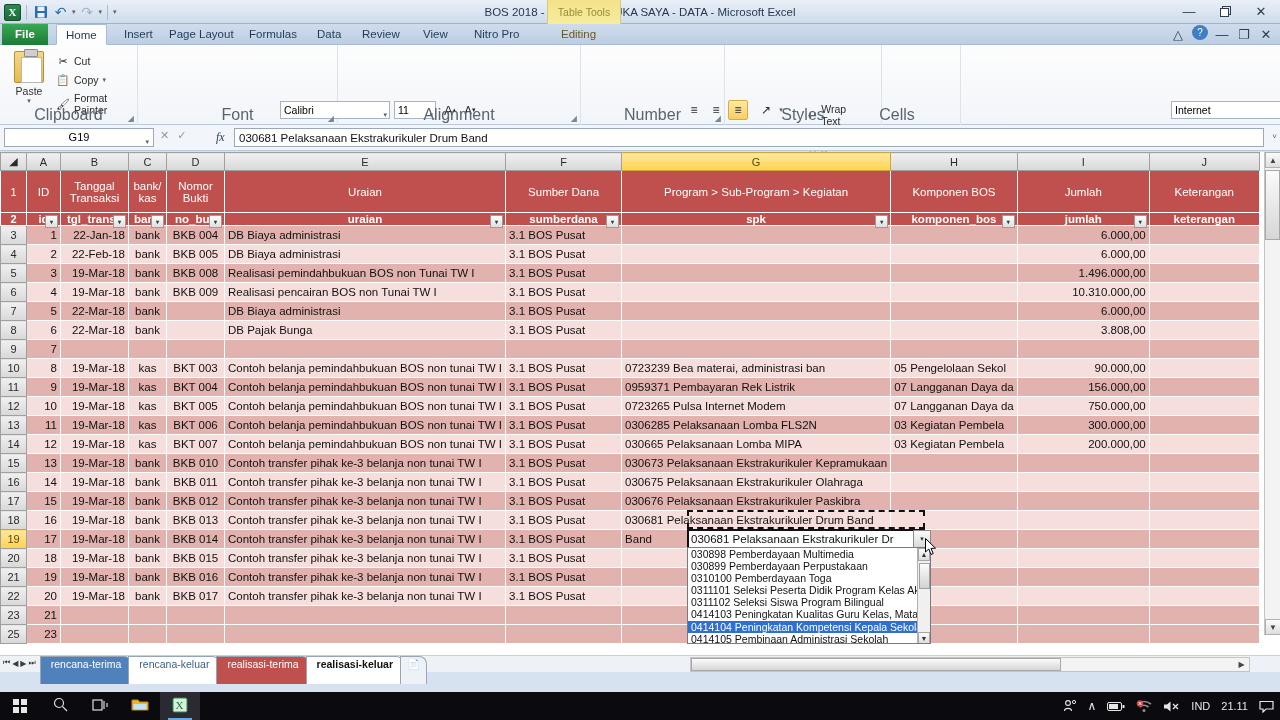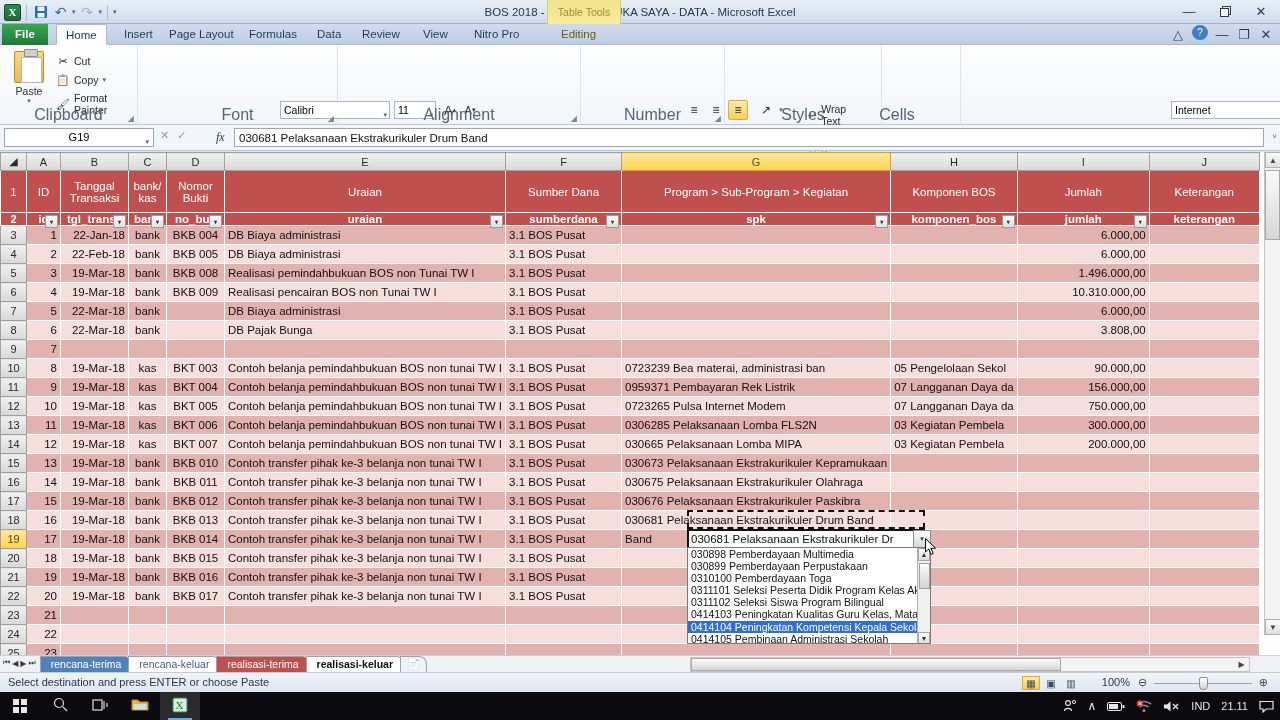--- a/index.html
+++ b/index.html
@@ -701,33 +701,20 @@
             <td class="cell num"></td>
             <td class="cell ctr"></td>
             <td class="cell ctr"></td>
             <td class="cell "></td>
             <td class="cell "></td>
             <td class="cell "></td>
             <td class="cell "></td>
             <td class="cell num"></td>
             <td class="cell "></td>
           </tr>
-          <tr class="band-l">
-            <td class="rowhdr">24</td>
-            <td class="cell num">22</td>
-            <td class="cell num"></td>
-            <td class="cell ctr"></td>
-            <td class="cell ctr"></td>
-            <td class="cell "></td>
-            <td class="cell "></td>
-            <td class="cell "></td>
-            <td class="cell "></td>
-            <td class="cell num"></td>
-            <td class="cell "></td>
-          </tr>
           <tr class="band-d">
             <td class="rowhdr">25</td>
             <td class="cell num">23</td>
             <td class="cell num"></td>
             <td class="cell ctr"></td>
             <td class="cell ctr"></td>
             <td class="cell "></td>
             <td class="cell "></td>
             <td class="cell "></td>
             <td class="cell "></td>
@@ -785,36 +772,20 @@
       <div class="stab t3">realisasi-terima</div>
       <div class="stab active">realisasi-keluar</div>
       <div class="stab plus">📄</div>
     </div>
     <div class="hsb">
       <div class="thumb"></div>
       <div class="ar">▶</div>
     </div>
   </div>
 
-  <div class="statusbar">
-    <div class="stext">Select destination and press ENTER or choose Paste</div>
-    <div class="viewbtns">
-      <div class="vb on">▦</div>
-      <div class="vb">▣</div>
-      <div class="vb">▥</div>
-    </div>
-    <div class="zoomtxt">100%</div>
-    <div class="zoomsl">
-      <div class="line"></div>
-      <div class="mn">⊖</div>
-      <div class="mid"></div>
-      <div class="knob"></div>
-      <div class="mx">⊕</div>
-    </div>
-  </div>
 
   <div class="taskbar">
     <div class="tbleft">
       <div class="tbitem">
         <span class="winlogo">
             <i></i>
             <i></i>
             <i></i>
             <i></i>
           </span>

